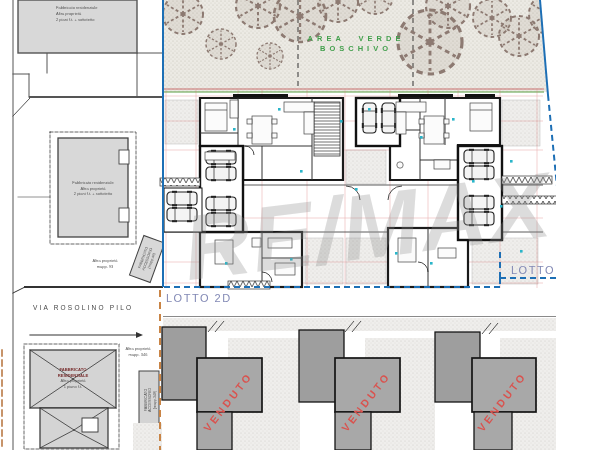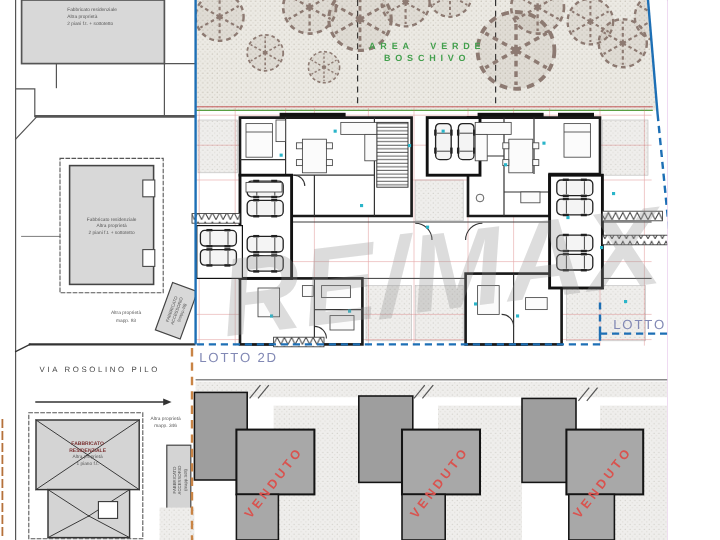--- a/index.html
+++ b/index.html
@@ -1,16 +1,16 @@
 <!DOCTYPE html>
 <html><head>
 <meta charset="utf-8">
 <style>
   html,body{margin:0;padding:0;background:#fff;}
-  .stage{width:556px;height:450px;position:relative;overflow:hidden;background:#a21caf;
+  .stage{width:556px;height:450px;position:relative;overflow:hidden;background:#c2410c;
          font-family:"Liberation Sans",sans-serif;}
   svg text{font-family:"Liberation Sans",sans-serif;}
   .t4{font-size:4px;fill:#555;}
   .t4b{font-size:4.2px;font-weight:bold;fill:#7a3030;}
   .t4r{font-size:3.6px;fill:#555;}
   .green-lbl{font-size:7.5px;font-weight:bold;fill:#44a04e;letter-spacing:4px;word-spacing:8px;}
   .lot-lbl{font-size:11px;fill:#8289b5;letter-spacing:1.5px;}
   .via-lbl{font-size:6.5px;fill:#444;letter-spacing:2.2px;}
   .venduto{font-size:10.5px;font-weight:bold;fill:#d9534f;letter-spacing:3px;}
   .wm{font-size:92px;font-weight:bold;font-style:italic;fill:#8f8f8f;opacity:.3;letter-spacing:2px;}

